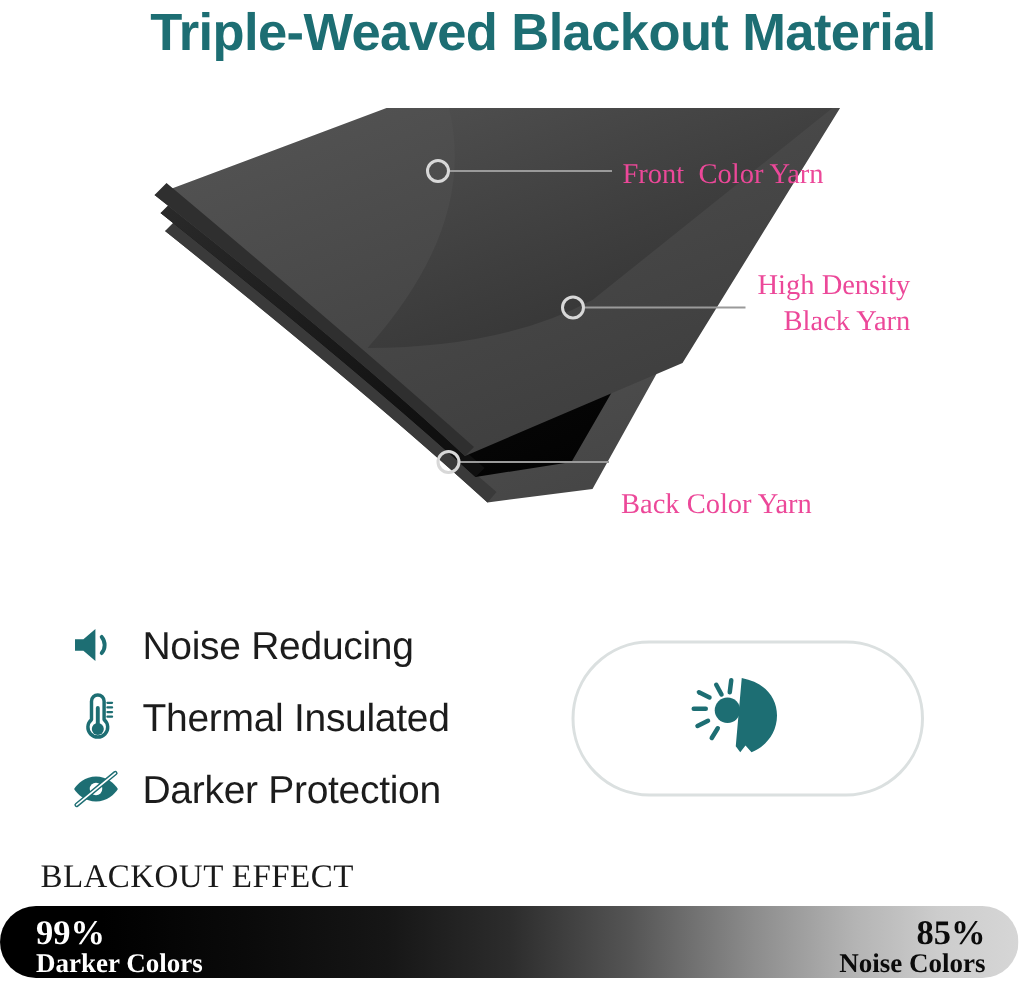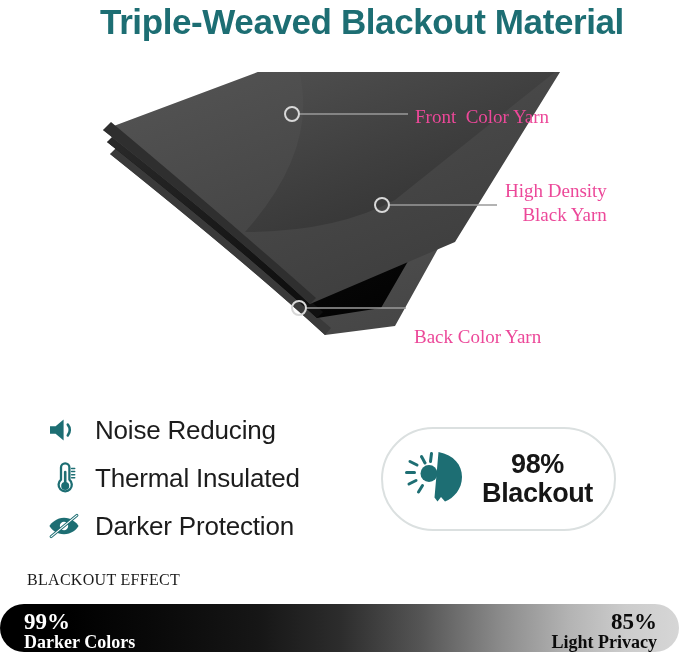--- a/index.html
+++ b/index.html
@@ -120,21 +120,21 @@
     text-align: center;
     letter-spacing: -0.4px;
   }
 
   
   .effect-heading {
     position: absolute;
     left: 27px;
     top: 571px;
     font-family: "Liberation Serif", serif;
-    font-size: 16px;
+    font-size: 22px;
     color: #1a1a1a;
     letter-spacing: 0.3px;
     white-space: nowrap;
   }
   .gradient-bar {
     position: absolute;
     left: 0px;
     top: 604px;
     width: 679px;
     height: 48px;
@@ -290,30 +290,26 @@
         <path d="M6 13.5 13 17"></path>
         <path d="M2.5 24.5h8"></path>
         <path d="M5 36 12 32.5"></path>
         <path d="M14.5 44 18.5 37.5"></path>
         <path d="M27.5 5.5 26.5 13.5"></path>
       </g>
       <circle cx="25" cy="25.5" r="8.5" fill="#1d6e73"></circle>
       <path d="M34.5 4 C50 7 58 17 58 29 C58 41 50 50 41 53.5 L37 49 L33.5 53.5 L30.5 49.5 Z" fill="#1d6e73"></path>
     </svg>
   </span>
-  <span class="badge-text">
-    <span>98%</span><br>
-    <span>Blackout</span>
-  </span>
 </div>
 
 <div class="effect-heading">BLACKOUT EFFECT</div>
 
 <div class="gradient-bar">
   <div class="bar-left">
     <span class="bar-pct">99%</span>
     <span class="bar-sub">Darker Colors</span>
   </div>
   <div class="bar-right">
     <span class="bar-pct">85%</span>
-    <span class="bar-sub">Light Privacy</span>
+    <span class="bar-sub">Noise Colors</span>
   </div>
 </div>
 
 </body></html>

